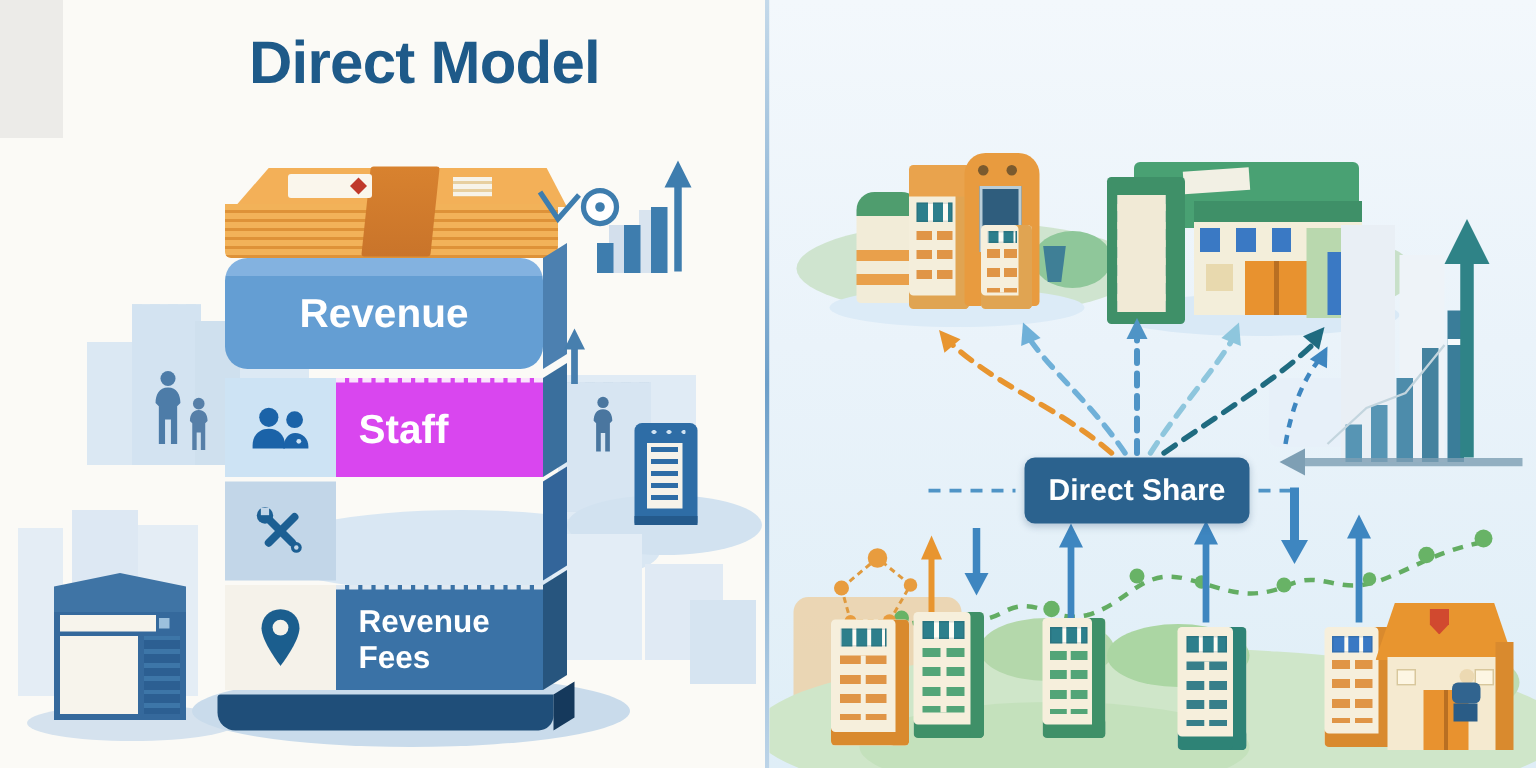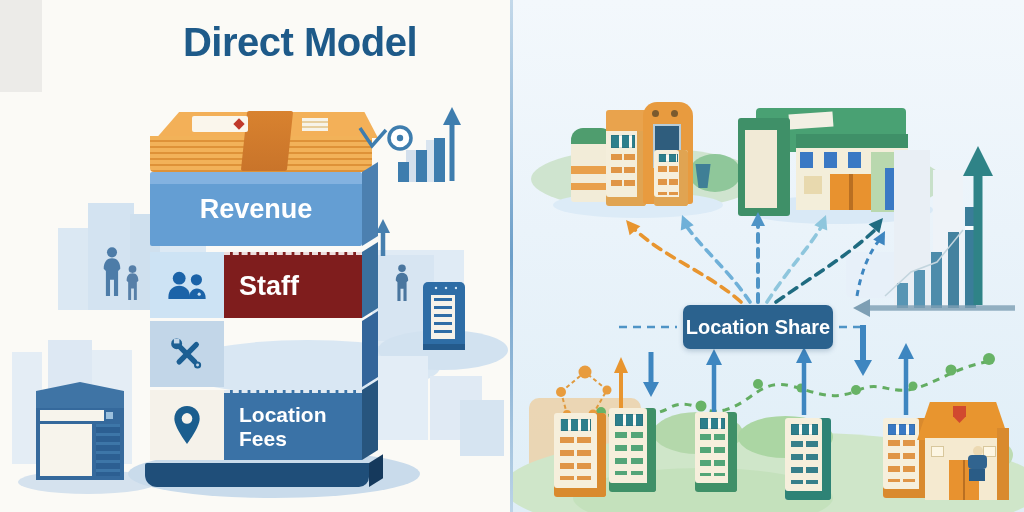--- a/index.html
+++ b/index.html
@@ -37,21 +37,21 @@
   .rsbox{display:flex;align-items:center;justify-content:center;background:#2b628e;color:#fff;
       font-weight:bold;font-size:20px;border-radius:7px;box-shadow:0 2px 5px rgba(30,70,110,.25);}
   svg{display:block;}
 </style>
 </head>
 <body>
 
 <div class="stage">
 
   <section class="panel panel-left">
-    <div class="abs title" style="left:84px;top:20px;width:432px;">Direct Model</div>
+    <div class="abs title" style="left:67px;top:20px;width:432px;">Direct Model</div>
 
     <div class="abs" style="left:0;top:0;width:42px;height:92px;background:#ecebe8;"></div>
 
     <div class="abs grid-sq" style="left:58px;top:228px;width:34px;height:82px;--g:#c3d8ea;--b:#dbe8f3;"></div>
     <div class="abs grid-sq" style="left:88px;top:203px;width:46px;height:107px;--g:#bdd3e8;--b:#d3e3f1;"></div>
     <div class="abs grid-sq" style="left:130px;top:214px;width:34px;height:96px;--g:#c3d8ea;--b:#cfe0ee;"></div>
     <div class="abs" style="left:160px;top:240px;width:46px;height:70px;background:#dce9f4;"></div>
     <svg class="abs" style="left:100px;top:238px;" width="24" height="68" viewBox="0 0 22 46">
       <g fill="#4d7ca8">
           <circle cx="11" cy="5" r="4.6"></circle>
@@ -105,39 +105,39 @@
       <div class="abs" style="left:0;top:0;width:230px;height:68px;">
         <div class="abs" style="left:2px;top:6px;width:226px;height:26px;background:#f3b058;clip-path:polygon(2% 100%,12% 0,94% 0,100% 100%);"></div>
         <div class="abs" style="left:0;top:30px;width:222px;height:36px;background:repeating-linear-gradient(180deg,#f2b259 0 4px,#de9238 4px 6px);border-radius:0 0 8px 4px;"></div>
         <div class="abs" style="left:94px;top:5px;width:46px;height:60px;background:linear-gradient(#d8822f,#c9742a);transform:skewX(-6deg);border-radius:2px;"></div>
         <div class="abs" style="left:42px;top:10px;width:56px;height:16px;background:#faf6ec;border-radius:2px;">
           <div class="abs" style="right:5px;top:4px;width:8px;height:8px;background:#c0392b;transform:rotate(45deg);"></div>
         </div>
         <div class="abs" style="left:152px;top:12px;width:26px;height:13px;background:repeating-linear-gradient(180deg,#f7f3e8 0 3px,#e7cf9f 3px 5px);"></div>
       </div>
 
-      <div class="layer" style="top:66px;height:74px;background:linear-gradient(180deg,#83b2e0 0 12px,#649ed3 12px);border-radius:2px;align-items:center;justify-content:center;font-size:27px;">
+      <div class="layer" style="top:66px;height:74px;background:linear-gradient(180deg,#83b2e0 0 12px,#649ed3 12px);border-radius:15px;align-items:center;justify-content:center;font-size:27px;">
         <i class="side" style="background:#4c80b0;"></i>
         <span>Revenue</span>
       </div>
 
       <div class="layer" style="top:146px;height:66px;font-size:27px;">
         <i class="side" style="background:#3a6f9d;"></i>
         <div class="icon-cell" style="background:#cde3f4;">
           <svg width="42" height="32" viewBox="0 0 21 16">
             <g fill="#1b63a8">
                 <circle cx="6.6" cy="4.6" r="3.2"></circle>
                 <path d="M1.2 14 C1.2 10.4 3.6 8.4 6.6 8.4 C9.6 8.4 12 10.4 12 14 L12 15 1.2 15 Z"></path>
             <circle cx="15.2" cy="5.4" r="2.8"></circle>
                 <path d="M11.4 15 C11.6 11.6 13.2 9.8 15.4 9.8 C17.8 9.8 19.8 11.6 19.8 14.4 L19.8 15 Z"></path>
             <circle cx="16.6" cy="12.6" r=".8" fill="#cde3f4"></circle>
               </g>
           </svg>
         </div>
-        <div class="label-area" style="background:#7f1d1d;">
+        <div class="label-area" style="background:#d946ef;">
           <span>Staff</span>
         </div>
       </div>
 
       <div class="layer" style="top:215px;height:66px;font-size:21px;">
         <i class="side" style="background:#33659a;"></i>
         <div class="icon-cell" style="background:#c2d6e8;">
           <svg width="38" height="38" viewBox="0 0 36 36">
             <g fill="#1c5f93">
               <rect x="15.5" y="3" width="5" height="28" rx="2.5" transform="rotate(45 18 18)"></rect>
@@ -153,21 +153,21 @@
 
       <div class="layer" style="top:284px;height:70px;font-size:21px;">
         <i class="side" style="background:#27557e;"></i>
         <div class="icon-cell" style="background:#f5f2ea;">
           <svg width="34" height="44" viewBox="0 0 36 44">
             <path fill="#1b5e8e" d="M18 2 C10 2 4.6 8 4.6 15.4 C4.6 24.6 18 42 18 42 C18 42 31.4 24.6 31.4 15.4 C31.4 8 26 2 18 2 Z"></path>
             <circle cx="18" cy="15" r="5.6" fill="#f5f2ea"></circle>
           </svg>
         </div>
         <div class="label-area" style="background:#3a72a6;">
-          <span>Location Fees</span>
+          <span>Revenue Fees</span>
         </div>
       </div>
 
       <div class="abs" style="left:-5px;top:357px;width:224px;height:24px;background:#1f4e79;border-radius:2px 0 10px 12px;">
         <i class="abs" style="right:-14px;top:0;width:14px;height:100%;background:#15395c;transform:skewY(-32deg);transform-origin:left top;"></i>
       </div>
     </div>
 
     <svg class="abs" style="left:0;top:0;" width="510" height="512" viewBox="0 0 510 512">
       <g>
@@ -322,21 +322,21 @@
         <line x1="201" y1="412" x2="201" y2="362" stroke="#3e86c0" stroke-width="4.5"></line>
         <polygon points="193,365 209,365 201,349" fill="#3e86c0"></polygon>
         <line x1="291" y1="415" x2="291" y2="360" stroke="#3e86c0" stroke-width="4.5"></line>
         <polygon points="283,363 299,363 291,347" fill="#3e86c0"></polygon>
         <line x1="393" y1="415" x2="393" y2="356" stroke="#3e86c0" stroke-width="4.5"></line>
         <polygon points="385,359 401,359 393,343" fill="#3e86c0"></polygon>
       </g>
     </svg>
 
     <div class="abs rsbox" style="left:170px;top:305px;width:150px;height:44px;">
-      <span>Location Share</span>
+      <span>Direct Share</span>
     </div>
 
     <div class="vm" style="left:41px;top:413px;width:52px;height:84px;--face:#f6efdc;--side:#d98a2e;--slot:#2d7f8c;--row:#e09546;">
       <div class="scr"></div>
         <div class="rows"></div>
     </div>
     <div class="vm" style="left:96px;top:408px;width:47px;height:84px;--face:#f6efdc;--side:#3f9068;--slot:#2d7f8c;--row:#53a578;">
       <div class="scr"></div>
         <div class="rows"></div>
     </div>

